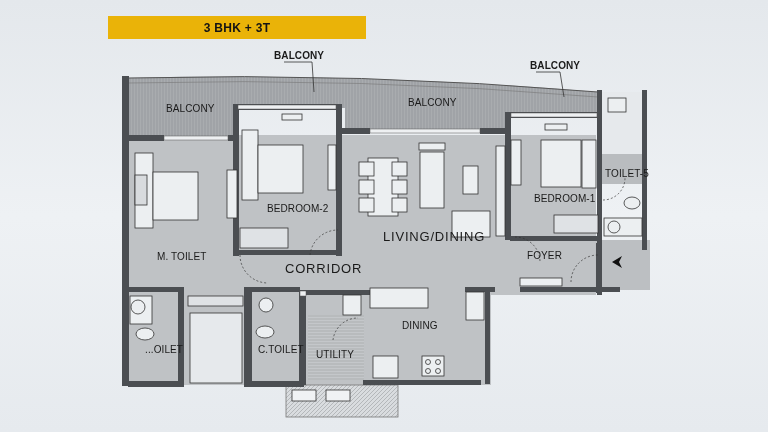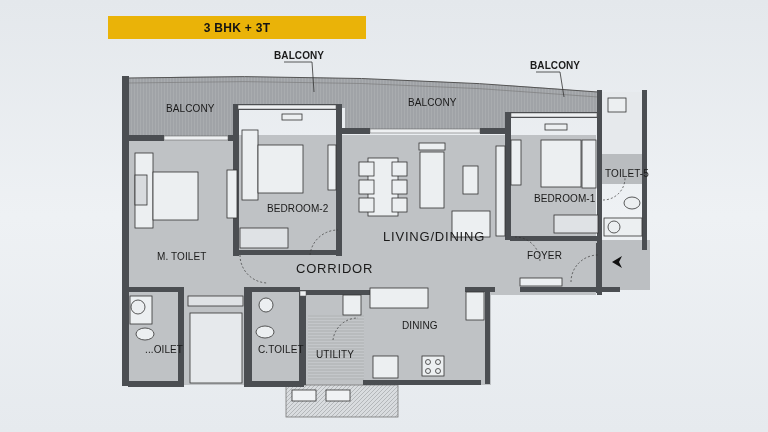--- a/index.html
+++ b/index.html
@@ -186,21 +186,21 @@
 
   <path d="M612 262 L 622 256 L 619 262 L 622 268 Z" fill="#111"></path>
 </svg>
 
 <div class="lbl b" style="left:274px;top:50px;">BALCONY</div>
 <div class="lbl b" style="left:530px;top:60px;">BALCONY</div>
 <div class="lbl" style="left:166px;top:103px;">BALCONY</div>
 <div class="lbl" style="left:408px;top:97px;">BALCONY</div>
 <div class="lbl" style="left:267px;top:203px;text-align:center;">BEDROOM-2</div>
 <div class="lbl" style="left:157px;top:251px;">M. TOILET</div>
-<div class="lbl s" style="left:296px;top:261px;">CORRIDOR</div>
+<div class="lbl s" style="left:285px;top:261px;">CORRIDOR</div>
 <div class="lbl s" style="left:383px;top:229px;">LIVING/DINING</div>
 <div class="lbl" style="left:534px;top:193px;">BEDROOM-1</div>
 <div class="lbl" style="left:605px;top:168px;">TOILET-5</div>
 <div class="lbl" style="left:527px;top:250px;">FOYER</div>
 <div class="lbl" style="left:145px;top:344px;">...OILET</div>
 <div class="lbl" style="left:258px;top:344px;">C.TOILET</div>
 <div class="lbl" style="left:316px;top:349px;">UTILITY</div>
 <div class="lbl" style="left:402px;top:320px;">DINING</div>
 
 </body></html>

